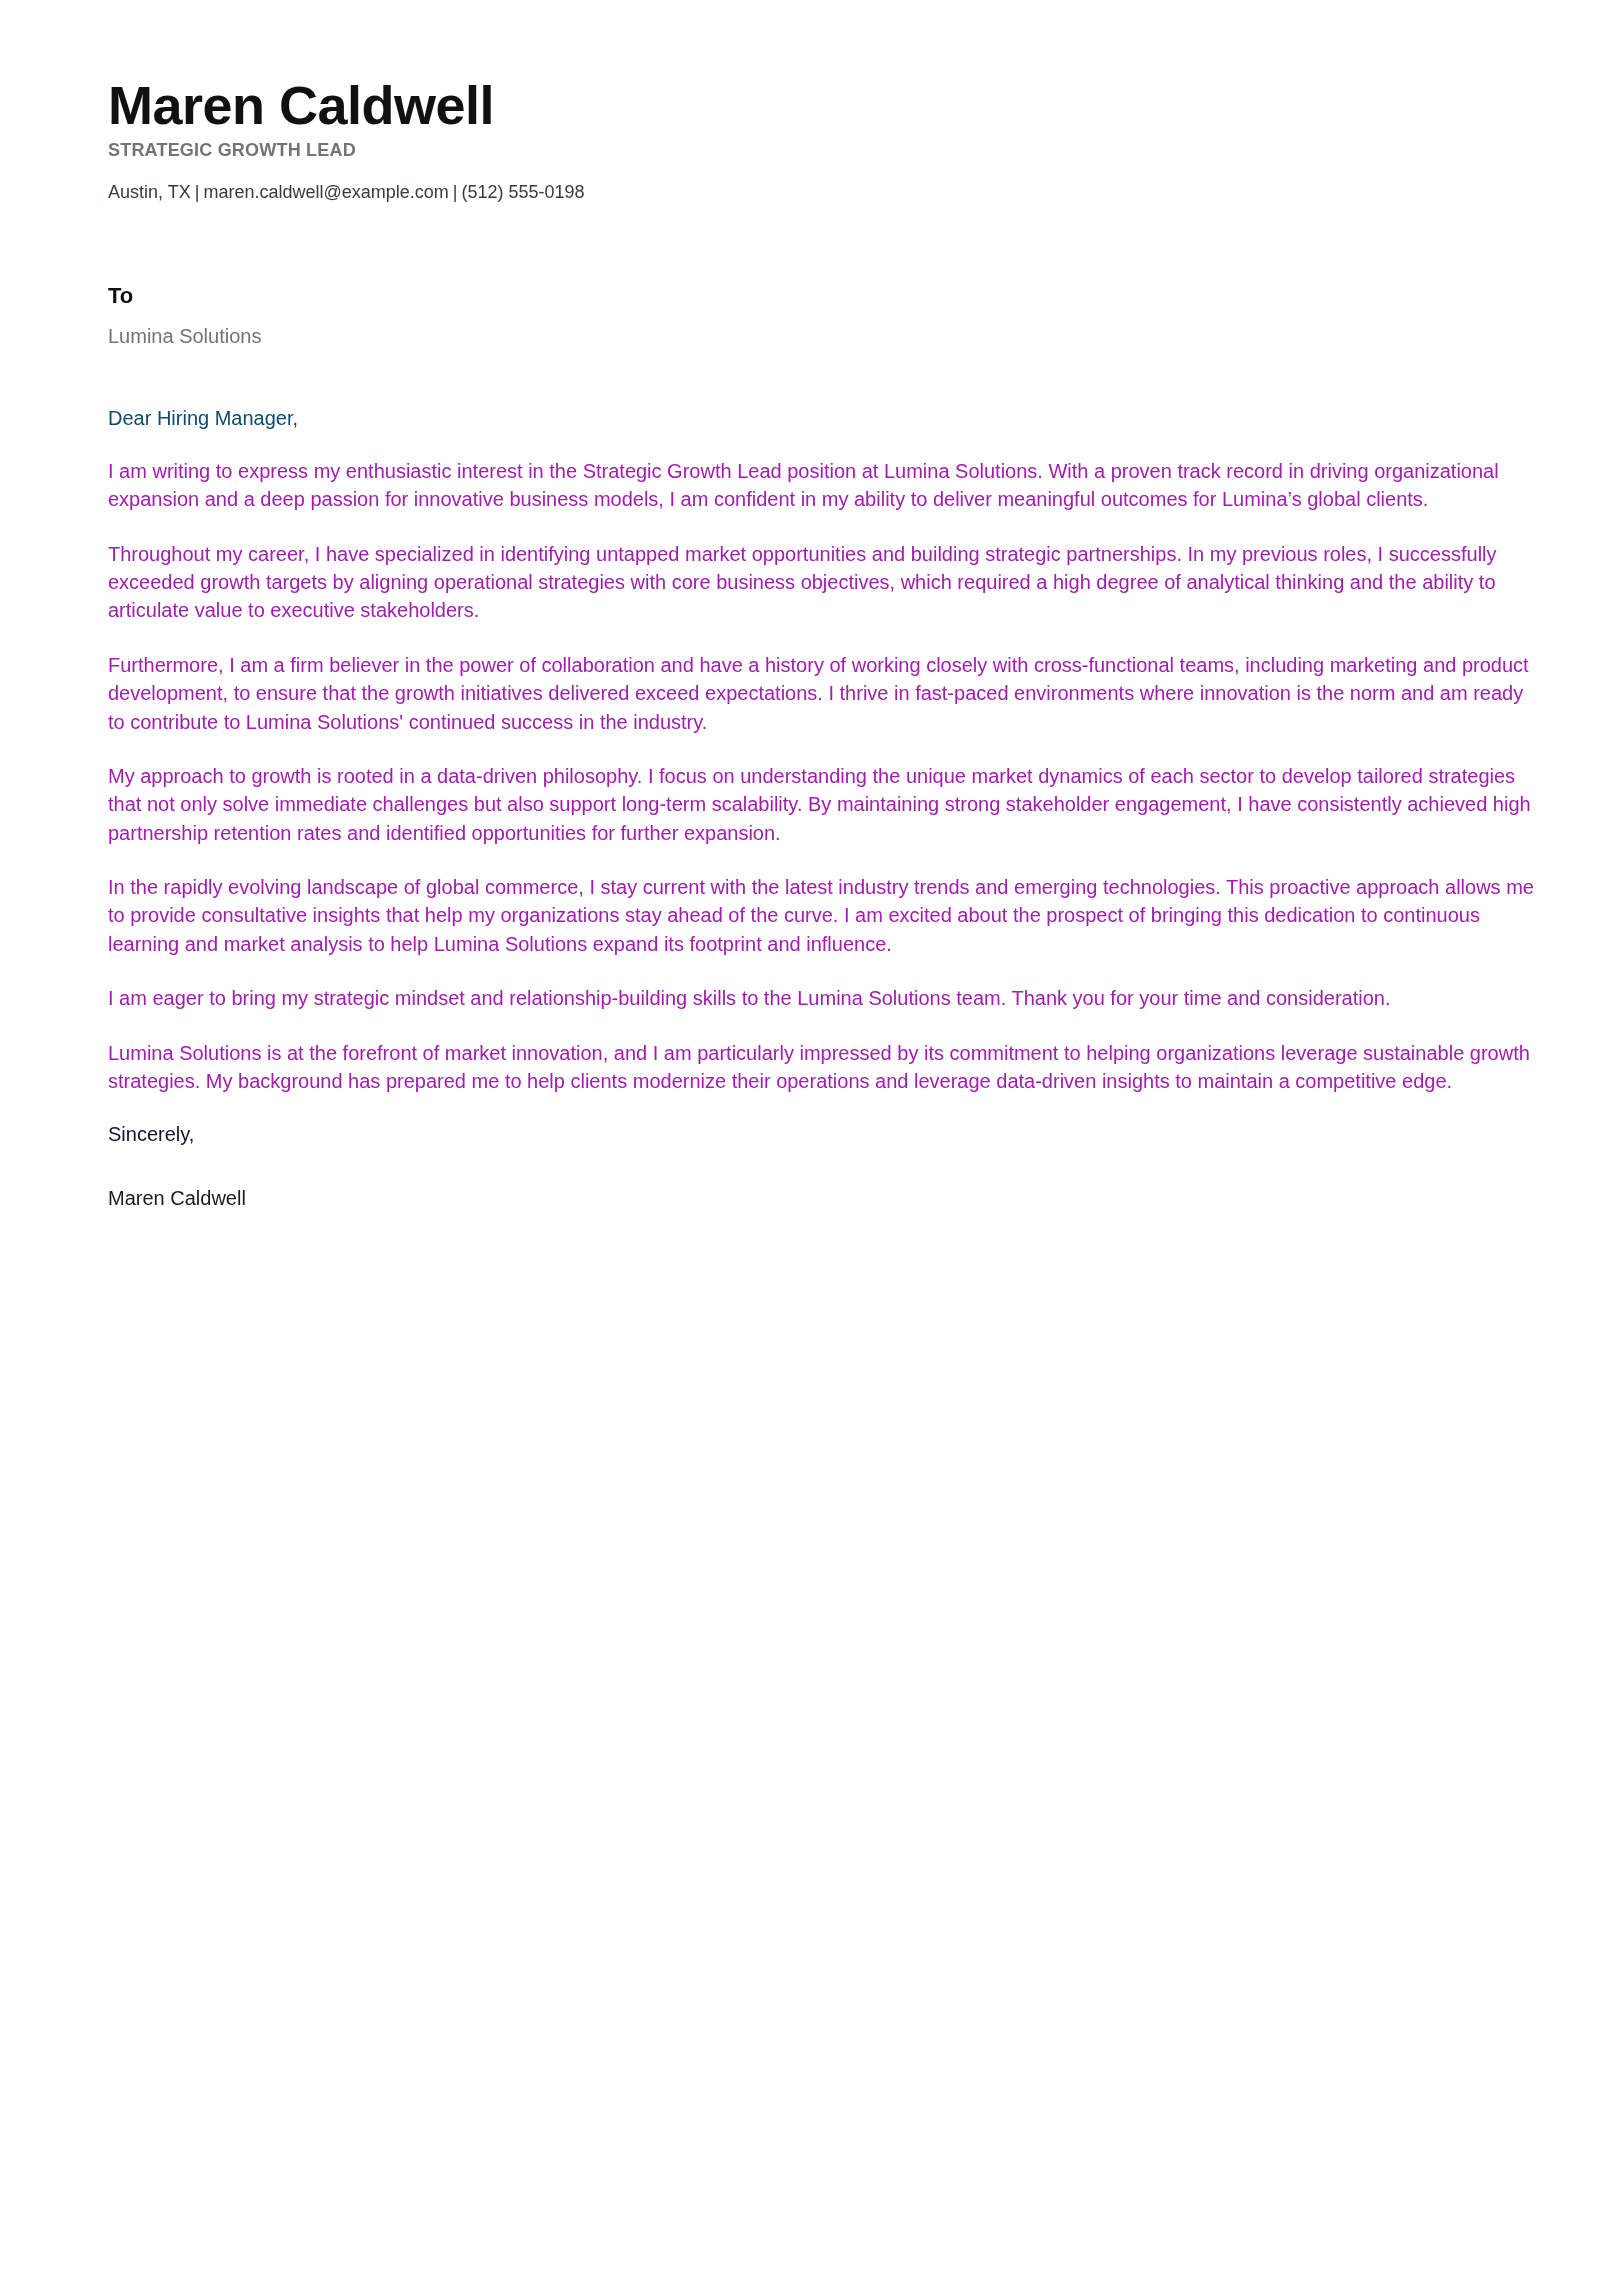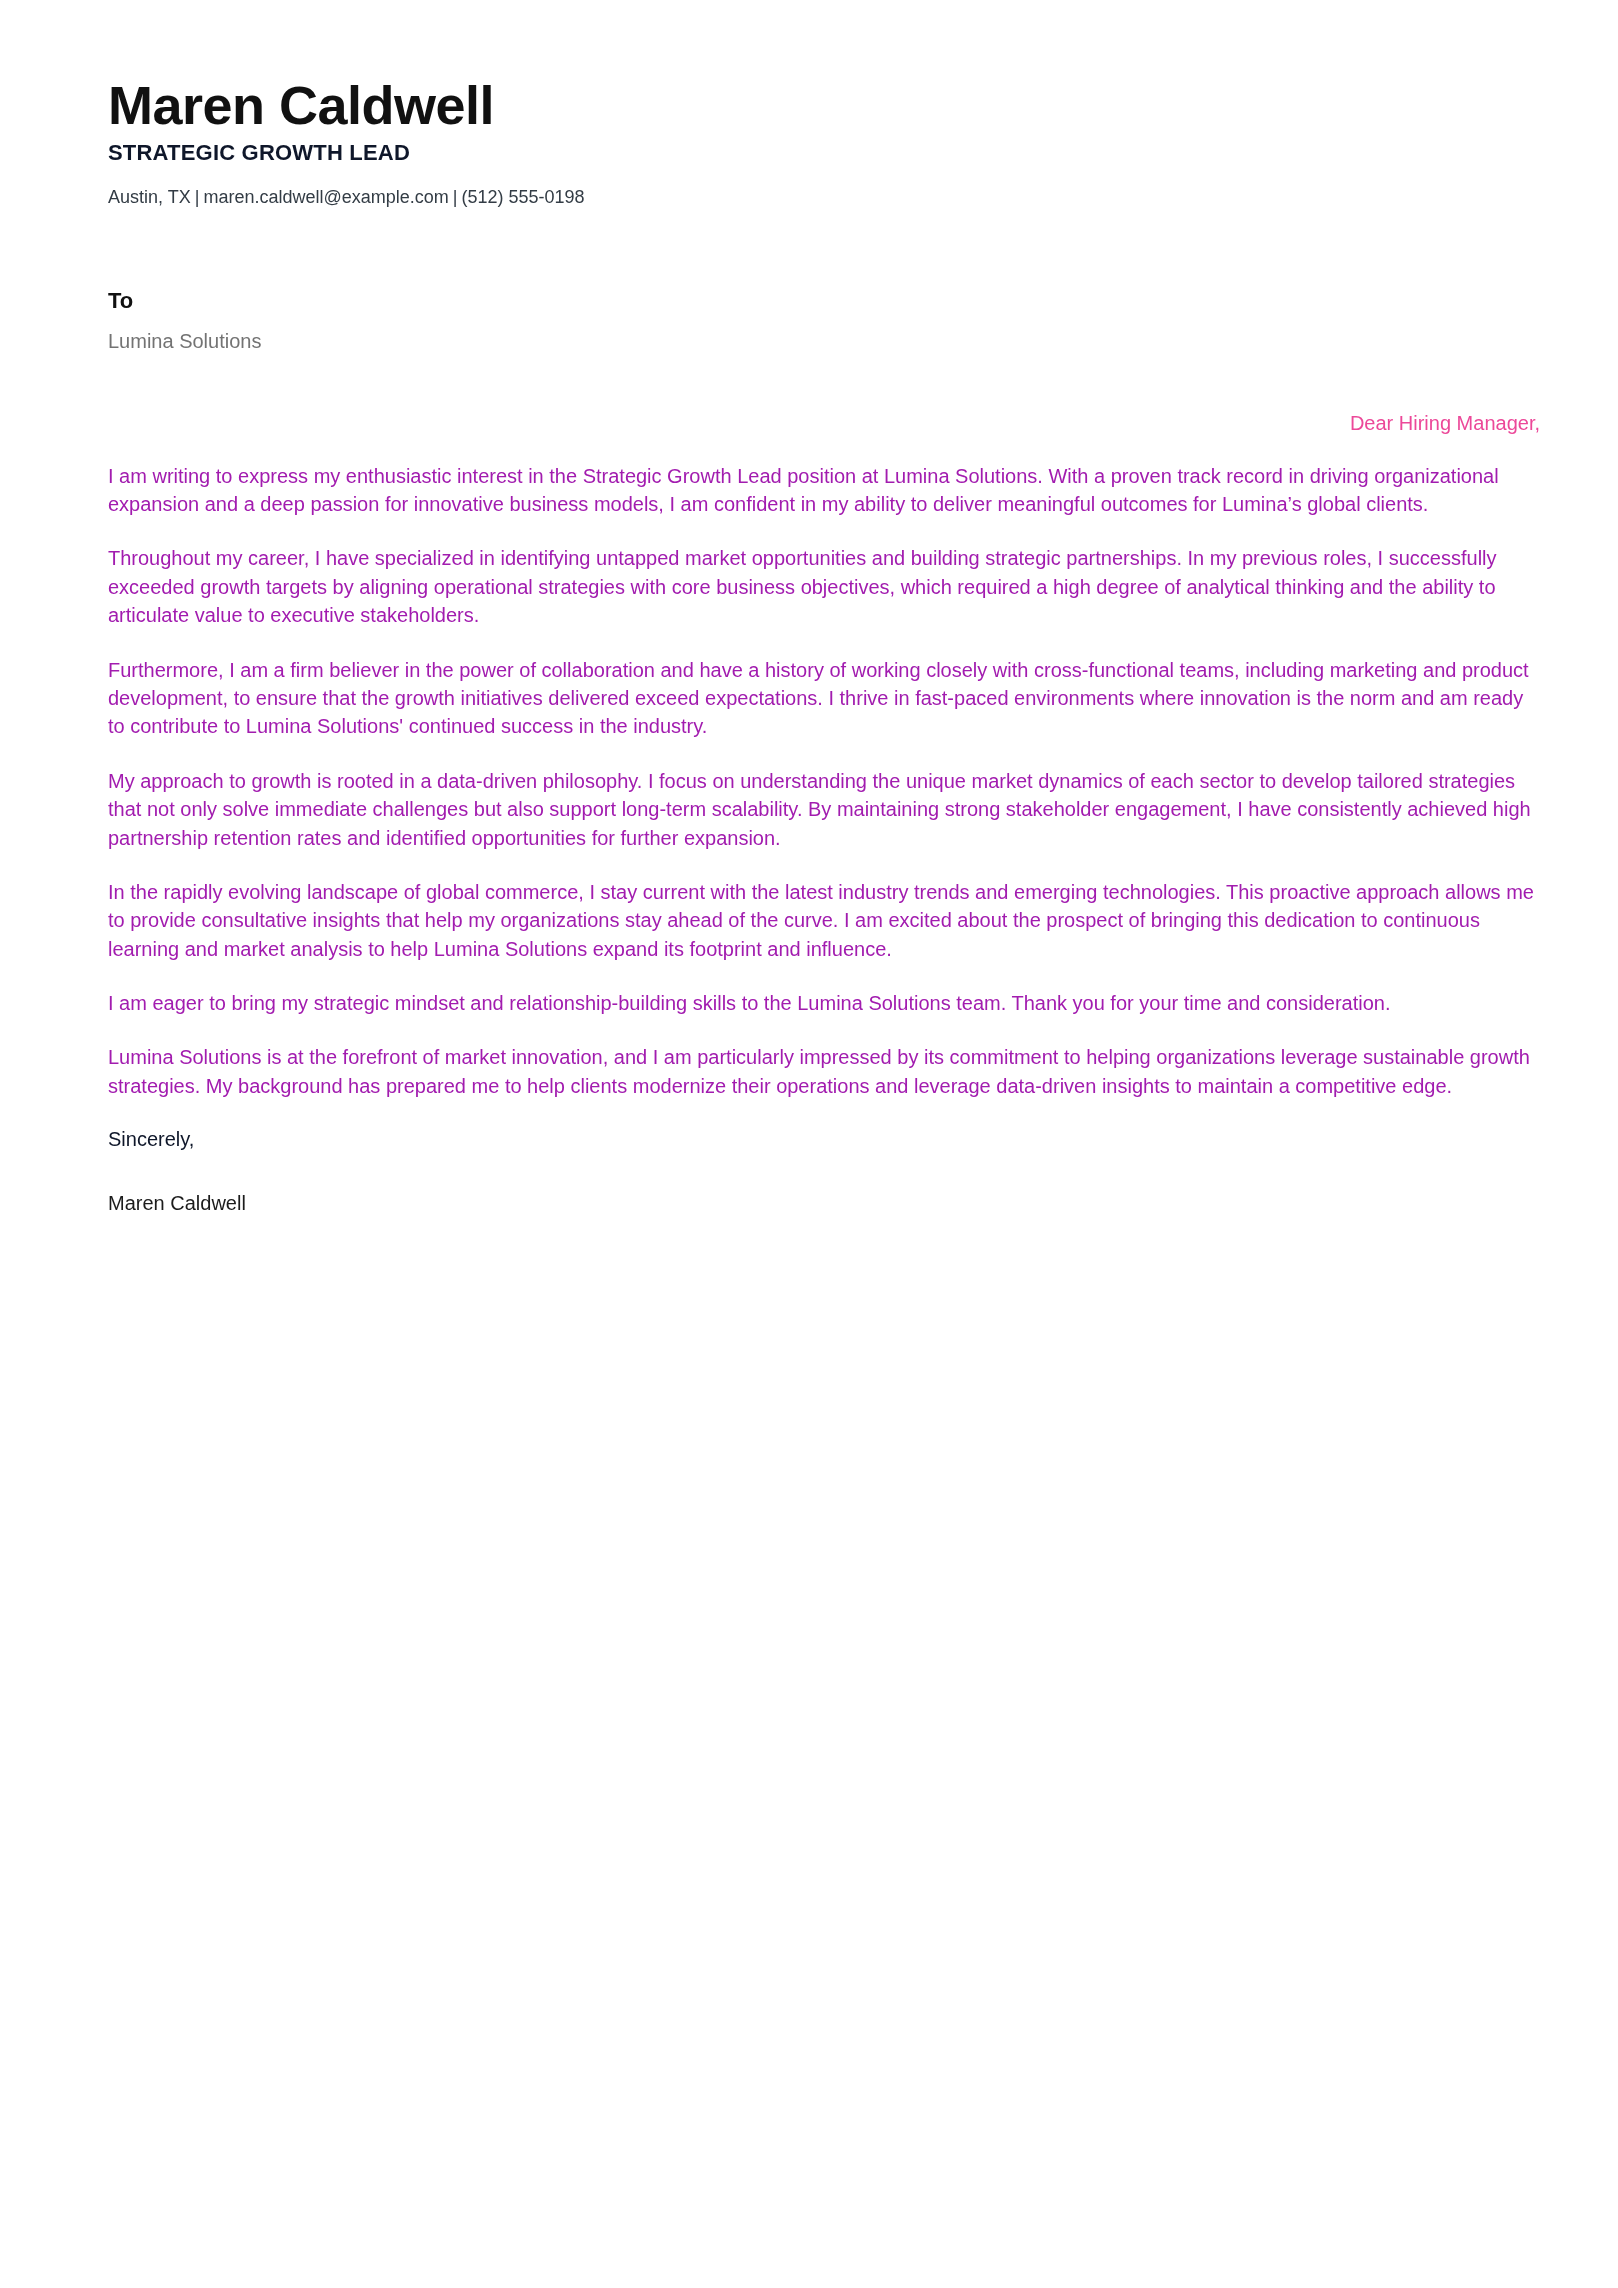--- a/index.html
+++ b/index.html
@@ -31,23 +31,23 @@
   }
   .name {
     font-size: 54px;
     font-weight: bold;
     color: #111111;
     letter-spacing: -0.5px;
     line-height: 1.08;
     margin: 0 0 6px 0;
   }
   .job-title {
-    font-size: 22px;
+    font-size: 18px;
     font-weight: bold;
-    color: #0f172a;
+    color: #737373;
     letter-spacing: 0.2px;
     margin: 0 0 18px 0;
     line-height: 1.2;
   }
   .contact-line {
     font-size: 18px;
     color: #333c45;
     line-height: 1.35;
     margin: 0;
   }
@@ -66,24 +66,23 @@
     line-height: 1.3;
   }
   .to-company {
     font-size: 20px;
     color: #737373;
     margin: 0;
     line-height: 1.3;
   }
   .salutation {
     font-size: 20px;
-    color: #ec4899;
+    color: #0c4a6e;
     margin: 56px 0 0 0;
     line-height: 1.3;
-    text-align: right;
   }
   .body-paragraphs {
     margin-top: 26px;
   }
   .paragraph {
     font-size: 20px;
     color: #a21caf;
     line-height: 1.42;
     margin: 0 0 26px 0;
     text-align: left;

